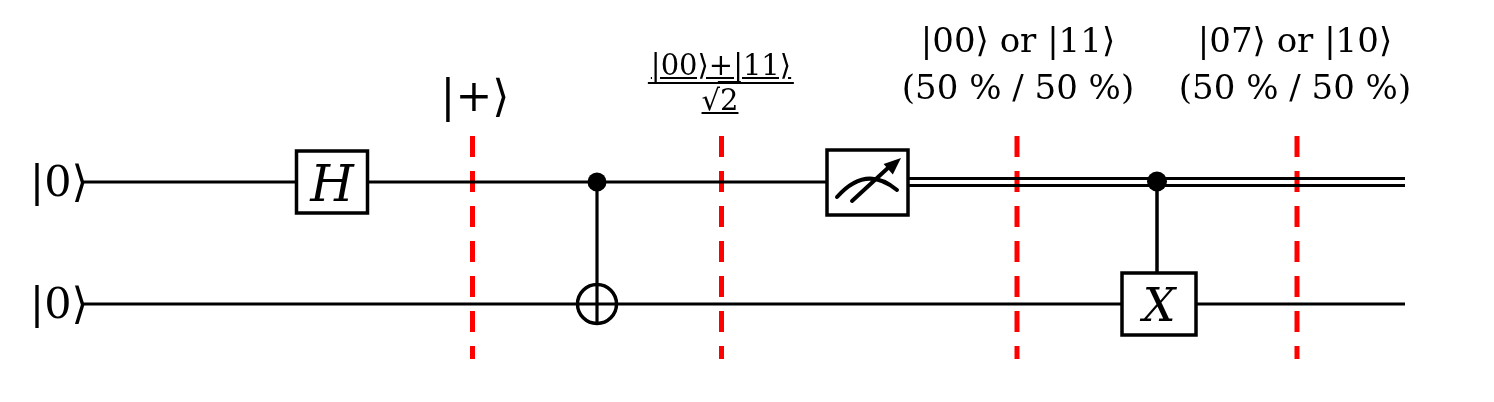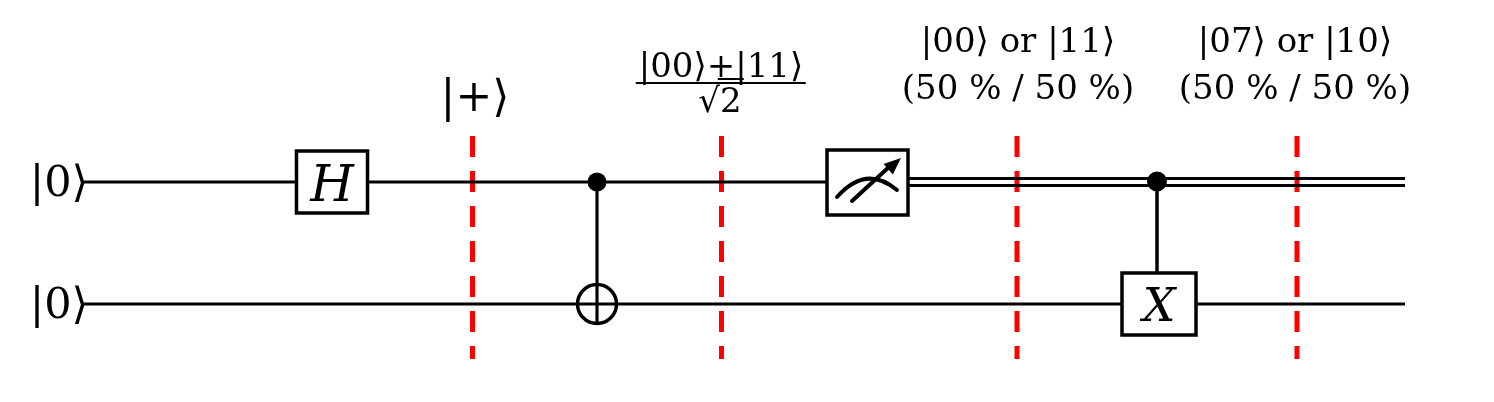--- a/index.html
+++ b/index.html
@@ -41,21 +41,21 @@
     position: absolute;
     transform: translateX(-50%);
     text-align: center;
     white-space: nowrap;
     color: var(--ink);
   }
   .qubit-label { font-size: 43px; line-height: 46px; }
   .state-label { font-size: 44px; line-height: 48px; }
   .outcome-label { font-size: 34px; line-height: 47px; }
 
-  .frac { font-size: 34px; line-height: 31px; }
+  .frac { font-size: 29px; line-height: 31px; text-decoration: underline; }
   .frac .num {
     display: block;
     border-bottom: 2.5px solid var(--ink);
     padding: 0 3px 1px 3px;
   }
   .frac .den { display: block; padding-top: 1px; }
   .frac .radicand {
     border-top: 2.5px solid var(--ink);
     padding: 0 2px;
     margin-left: -2px;

